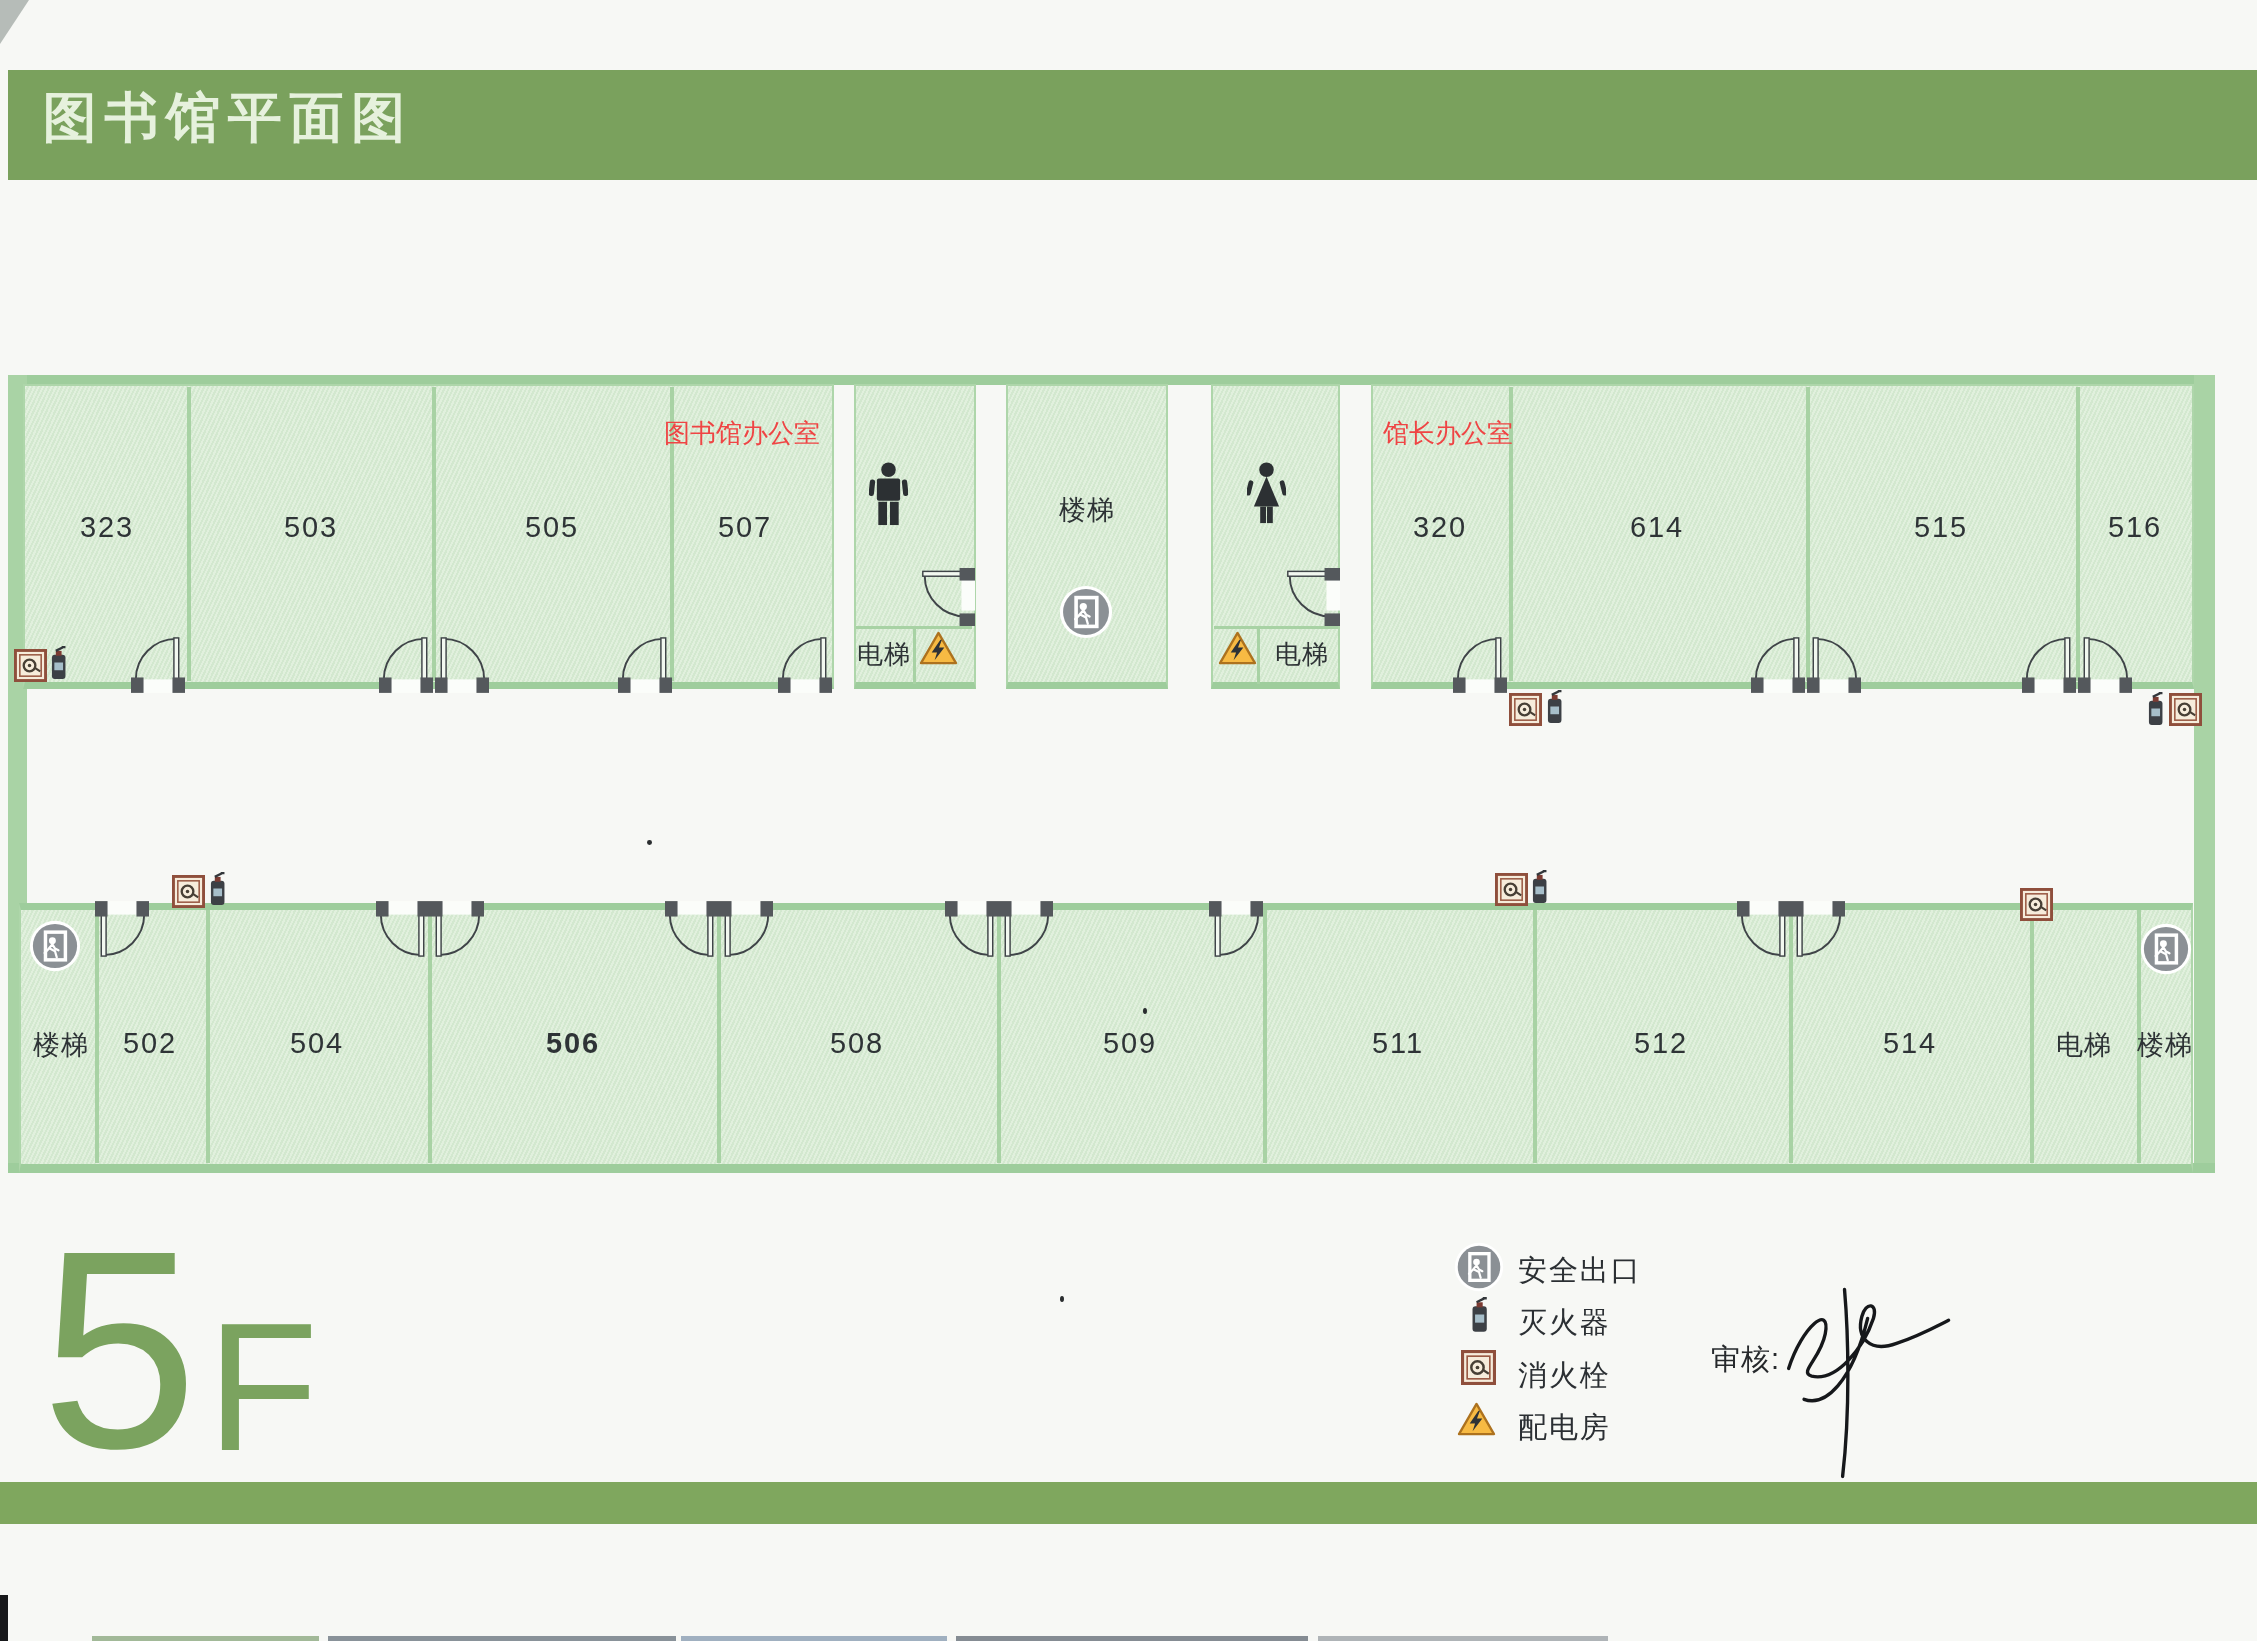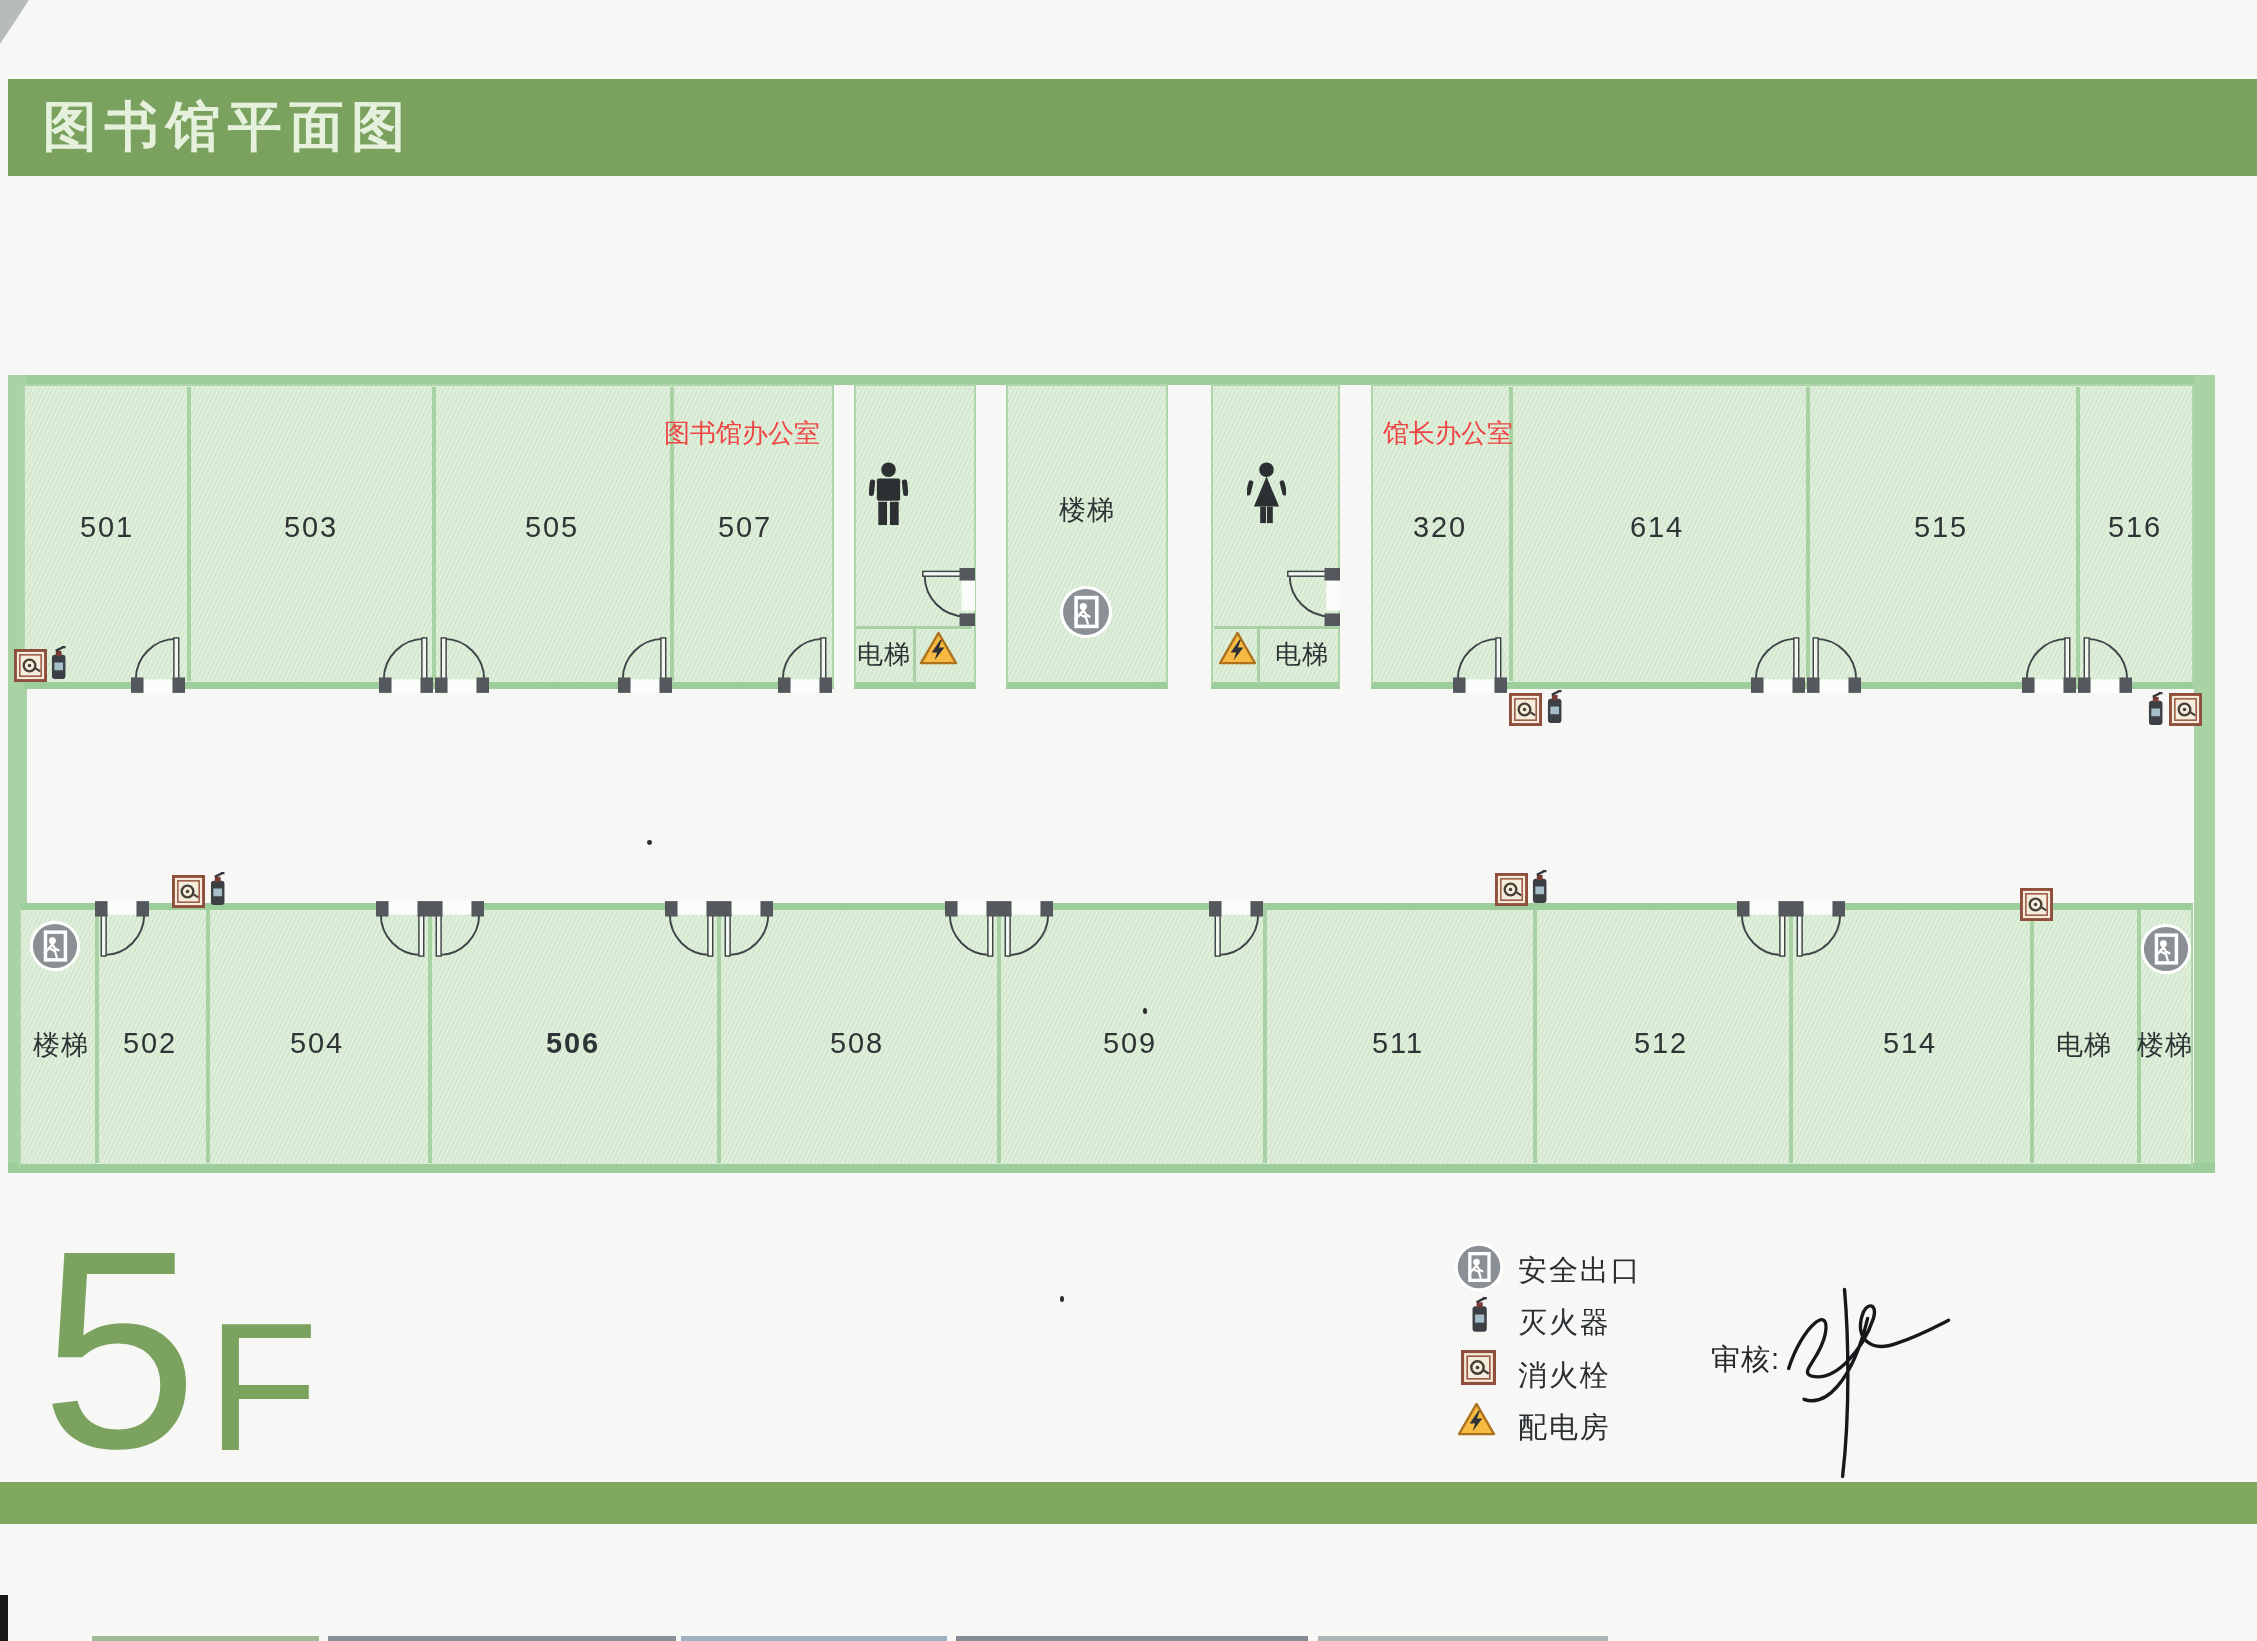--- a/index.html
+++ b/index.html
@@ -1,20 +1,20 @@
 <!DOCTYPE html>
 <html><head>
 <meta charset="utf-8">
 <style>
   html,body{margin:0;padding:0;}
   body{font-family:"Liberation Sans","DejaVu Sans",sans-serif;}
   .page{position:relative;width:2257px;height:1641px;background:#f7f8f5;overflow:hidden;}
   .abs{position:absolute;}
   
-  .banner{left:7.7px;top:70px;width:2250px;height:97px;background:#7aa15d;margin-top:9px;}
+  .banner{left:7.7px;top:70px;width:2250px;height:110px;background:#7aa15d;}
   .banner-title{left:35px;top:0;height:95px;line-height:95px;font-size:54px;font-weight:bold;
     letter-spacing:7.7px;color:#e6f1dd;}
   
   .wall{background:#9ecd9c;}
   .strip{background:#a9d3a5;}
   
   .block{background:repeating-linear-gradient(115deg,#e1f0dd 0px,#e1f0dd 1.9px,#d3e8cf 1.9px,#d3e8cf 3.9px);
     border:2.9px solid #aed6aa;border-bottom:7.7px solid #9ecd9c;box-sizing:border-box;}
   .block-bottom{border-top:7.7px solid #9ecd9c;border-bottom:9.7px solid #9ecd9c;}
   .vdiv{background:#a8d2a4;width:3.9px;}
@@ -127,21 +127,21 @@
 
   <div class="abs wall" style="left:7.7px;top:375px;width:2207px;height:9.7px;"></div>
   <div class="abs strip" style="left:7.7px;top:375px;width:19.3px;height:798px;"></div>
   <div class="abs strip" style="left:2194px;top:375px;width:21px;height:798px;"></div>
   <div class="abs wall" style="left:7.7px;top:1163px;width:2207px;height:9.7px;"></div>
 
   <div class="abs block" style="left:23px;top:384px;width:811px;height:305px;"></div>
   <div class="abs vdiv" style="left:187px;top:387px;height:294px;"></div>
   <div class="abs vdiv" style="left:432px;top:387px;height:294px;"></div>
   <div class="abs vdiv" style="left:670px;top:387px;height:294px;"></div>
-  <div class="abs room-label" style="left:107px;top:511px;">501</div>
+  <div class="abs room-label" style="left:107px;top:511px;">323</div>
   <div class="abs room-label" style="left:311px;top:511px;">503</div>
   <div class="abs room-label" style="left:552px;top:511px;">505</div>
   <div class="abs room-label" style="left:745px;top:511px;">507</div>
   <div class="abs small-cn" style="left:664px;top:416px;">图书馆办公室</div>
 
   <svg class="abs door" style="left:131px;top:633px;" width="54" height="60" viewBox="0 0 56 62">
       <use href="#door-t-hr"></use>
     </svg>
   <svg class="abs door" style="left:379px;top:633px;" width="54" height="60" viewBox="0 0 56 62">
       <use href="#door-t-hr"></use>

